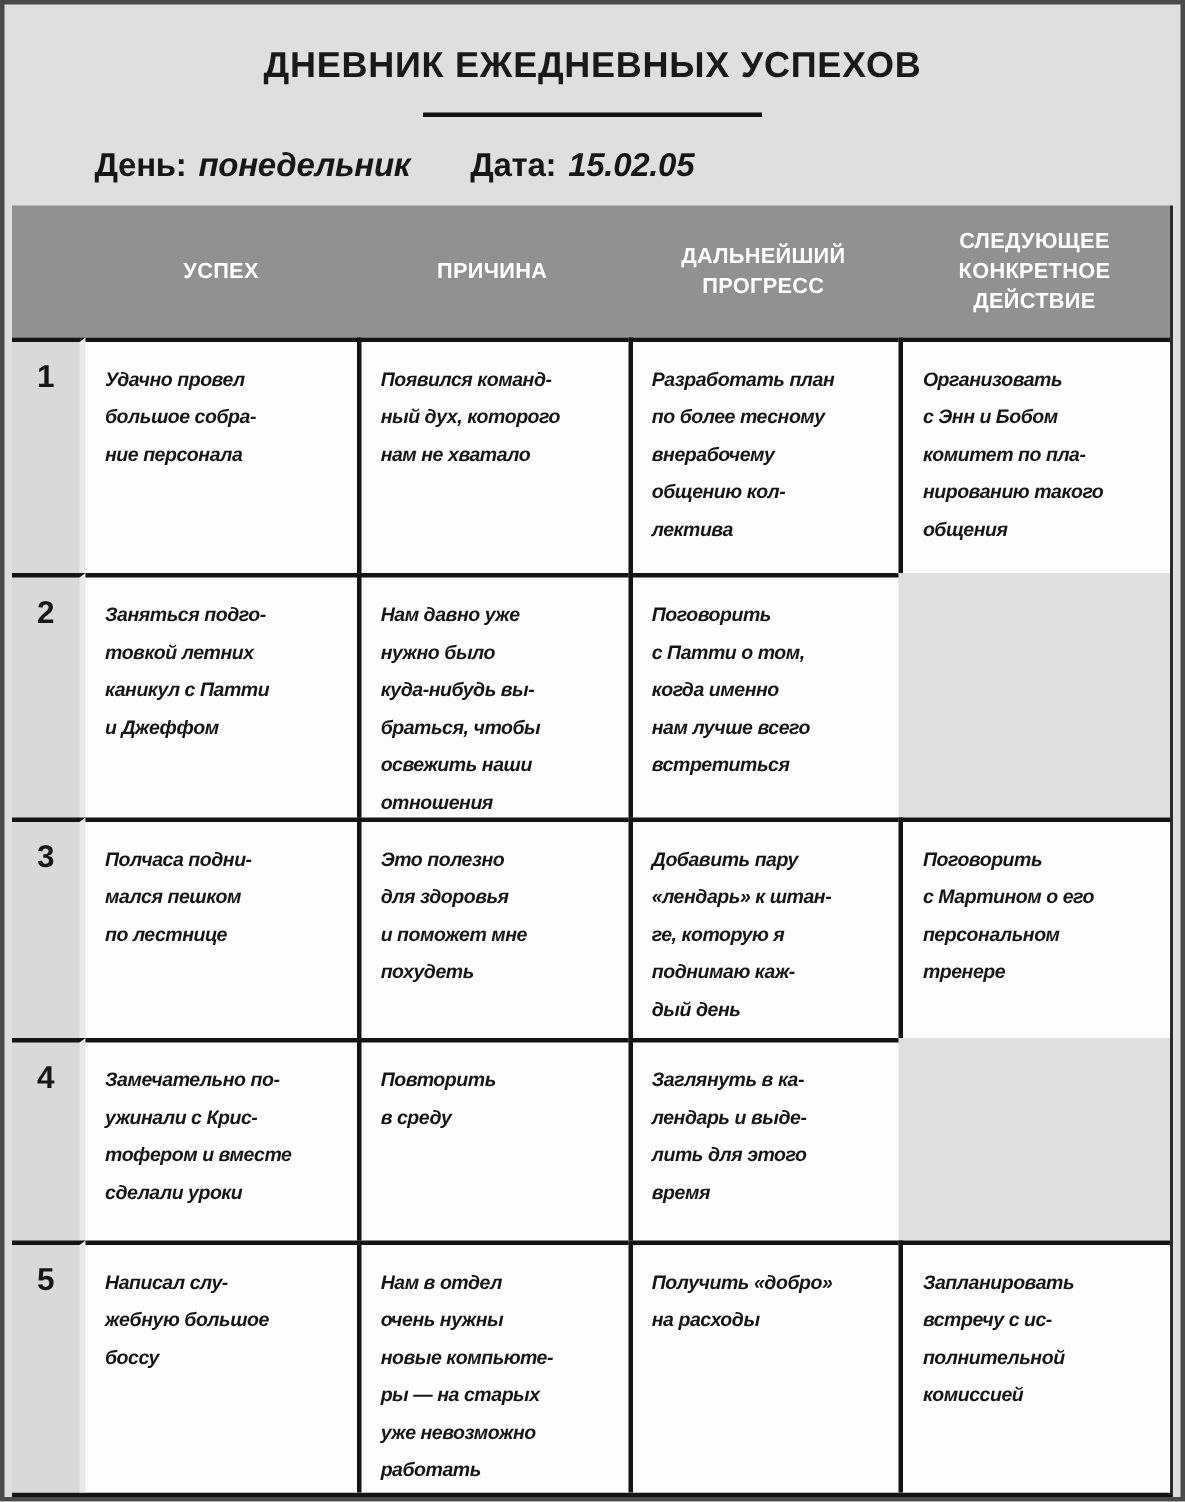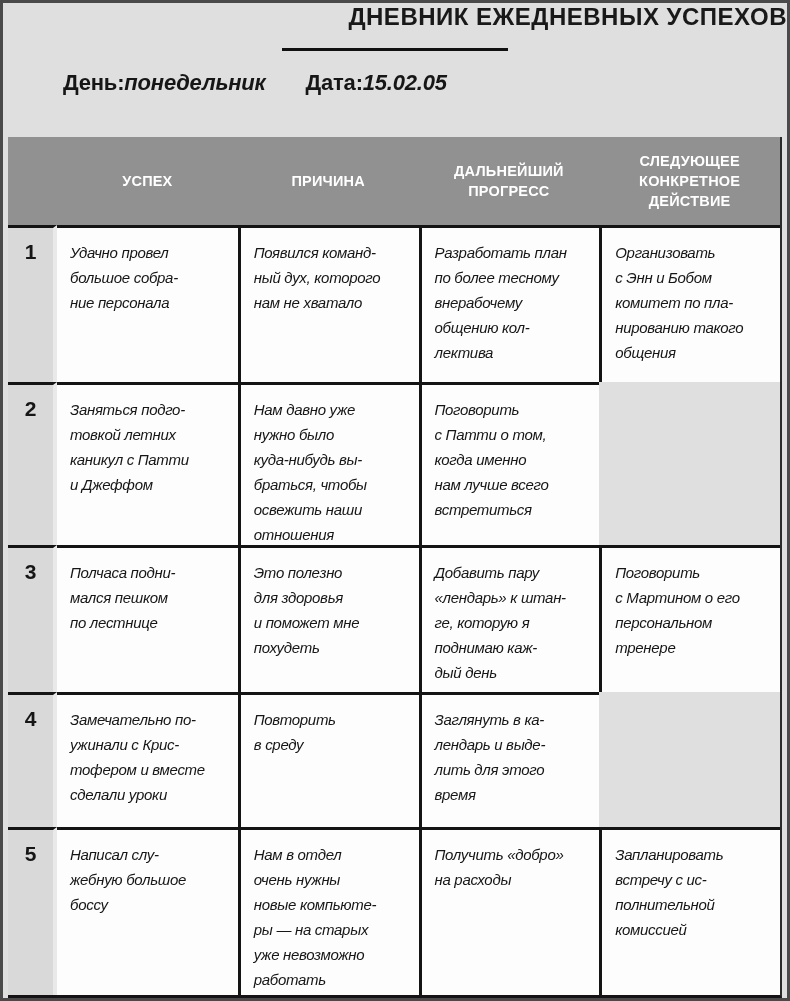--- a/index.html
+++ b/index.html
@@ -16,40 +16,41 @@
   body{font-family:"Liberation Sans","DejaVu Sans",sans-serif;}
   .page{
     position:relative;
     width:790px;height:1001px;
     background:var(--page-bg);
     border:3px solid var(--frame);
     overflow:hidden;
     color:var(--ink);
   }
   .title{
-    text-align:right;
+    margin-top:27px;
+    text-align:center;
     font-size:24px;
     font-weight:bold;
     letter-spacing:.5px;
     color:#191919;
   }
   .title-rule{
     width:226px;height:3px;
     background:#111;
     margin:17px auto 0 auto;
   }
   .meta{
     margin:19px 0 0 60px;
     font-size:22px;
     letter-spacing:-.2px;
     display:flex;
     align-items:baseline;
   }
   .meta b{font-weight:bold;}
-  .meta i{font-style:italic;font-weight:bold;}
+  .meta i{font-style:italic;font-weight:bold;margin-left:8px;}
   .meta .date-group{margin-left:40px;display:flex;align-items:flex-start;}
   .diary-table{
     position:absolute;
     left:5px;right:5px;top:134px;bottom:0;
     border-bottom:3px solid var(--line);
     border-right:2px solid #2b2b2b;
     display:flex;flex-direction:column;
   }
   .trow{
     display:grid;
@@ -79,23 +80,23 @@
     background:var(--num-bg);
     border-right:4px solid #e9e9e9;
     font-weight:bold;
     font-size:21px;
     text-align:center;
     padding-top:12px;
     font-style:normal;
   }
   .cell.body{
     background:var(--cell-bg);
-    font-weight:normal;
+    font-weight:bold;
     font-style:italic;
-    font-size:15px;
+    font-size:13px;
     line-height:25px;
     letter-spacing:-.3px;
     padding:12px 8px 0 13px;
     white-space:pre-line;
   }
   .trow .cell.body + .cell.body{border-left:3px solid var(--line);}
 </style>
 </head>
 <body>
 

